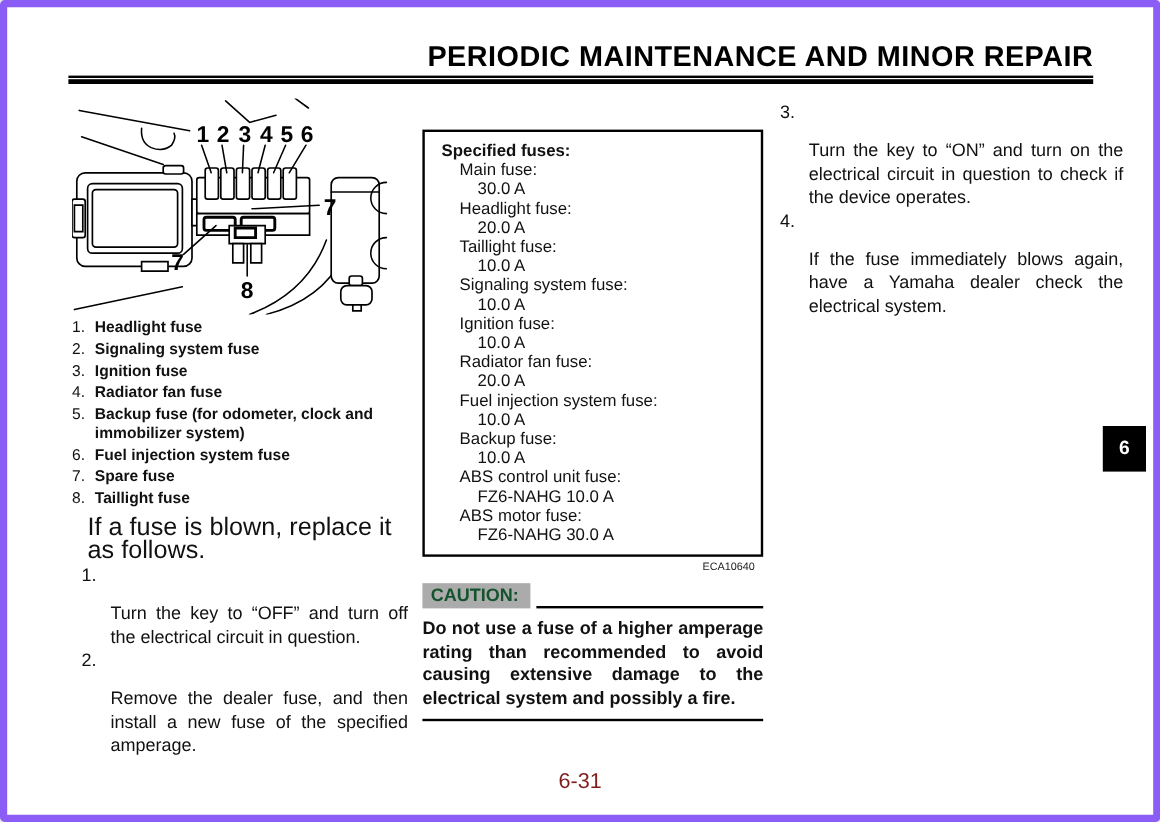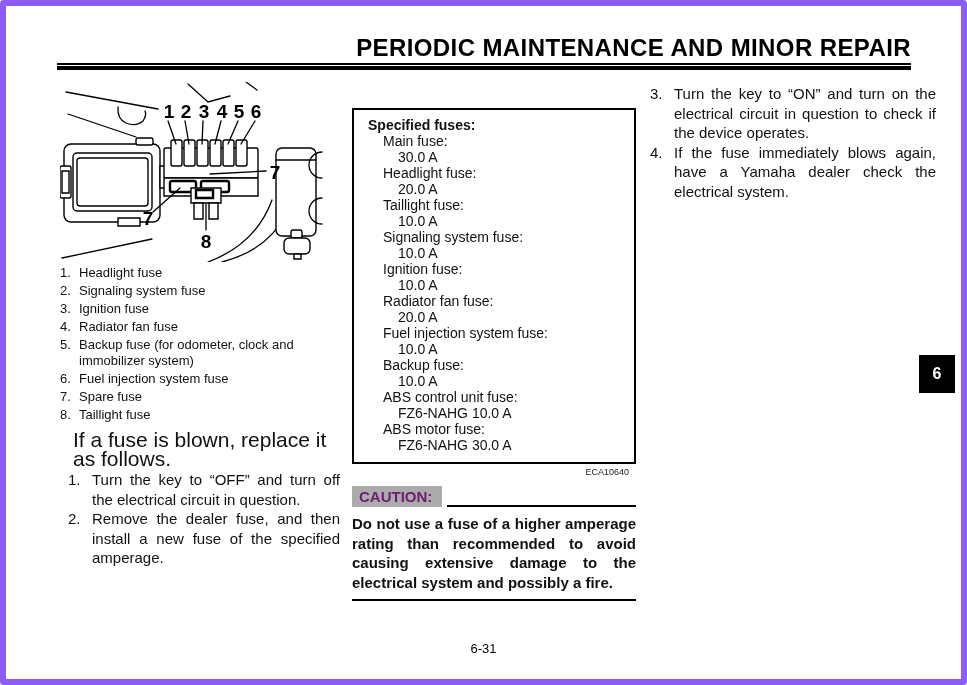--- a/index.html
+++ b/index.html
@@ -33,57 +33,57 @@
   .diagram{display:block;width:280px;height:180px;margin-left:3px;}
   .diagram *{vector-effect:non-scaling-stroke;}
   .diagram .ln{stroke:#000;stroke-width:1.3;fill:none;stroke-linecap:round;}
   .diagram .shp{stroke:#000;stroke-width:1.4;fill:#fff;}
   .diagram .thk{stroke:#000;stroke-width:2.4;fill:#fff;}
   .diagram text{font:bold 19px "Liberation Sans",sans-serif;fill:#000;}
   
   .legend{margin:3px 0 0 3px;padding:0;list-style:none;font-size:13px;}
   .legend li{display:flex;line-height:15.5px;margin-bottom:2.5px;}
   .legend .num{width:19px;flex:0 0 19px;}
-  .legend .txt{flex:1;}
+  .legend .txt{flex:1;font-weight:bold;}
   
   .intro{margin:8px 0 2px 16px;font-size:21px;line-height:19px;}
   .step{display:flex;font-size:15px;line-height:19.5px;margin:0;}
   .col-left .step{padding-left:11px;}
   .step .n{flex:0 0 24px;width:24px;}
-  .step .t{flex:1;text-align:justify;}
+  .step .t{flex:1;text-align:justify;margin-top:32px;}
   
   .fusebox{
     box-sizing:border-box;border:2px solid #000;width:284px;
     padding:7px 6px 9px 14px;font-size:14px;line-height:16px;
   }
   .fuses-title{font-weight:bold;}
   .fuse-name{padding-left:15px;}
   .fuse-value{padding-left:30px;}
   .eca{font-size:9px;text-align:right;padding-right:7px;margin-top:3px;color:#222;}
   
   .caution-head{display:flex;align-items:flex-end;margin-top:9px;}
   .caution-label{
-    background:#ababab;color:#701a75;font-weight:bold;font-size:15px;
+    background:#ababab;color:#14532d;font-weight:bold;font-size:15px;
     padding:2px 10px 2px 7px;line-height:17px;
   }
   .caution-line{flex:1;border-bottom:2px solid #000;margin-left:5px;}
   .caution-text{
     margin:7px 0 0 0;font-size:15px;font-weight:bold;
     line-height:19.5px;text-align:justify;
   }
   .caution-endrule{border-top:2px solid #000;margin-top:7px;}
   
   .side-tab{
     position:absolute;right:6px;top:349px;width:36px;height:38px;
     background:#000;color:#fff;font-weight:bold;font-size:16px;
     display:flex;align-items:center;justify-content:center;
   }
   .page-num{
     position:absolute;left:0;right:0;top:635px;
-    text-align:center;font-size:13px;color:#000000;
+    text-align:center;font-size:18px;color:#7f1d1d;
   }
 </style>
 </head>
 <body>
 
 <div class="page">
 
   <h1 class="hdr-title">PERIODIC MAINTENANCE AND MINOR REPAIR</h1>
   <div class="hdr-rule">
     <div class="thin"></div>

